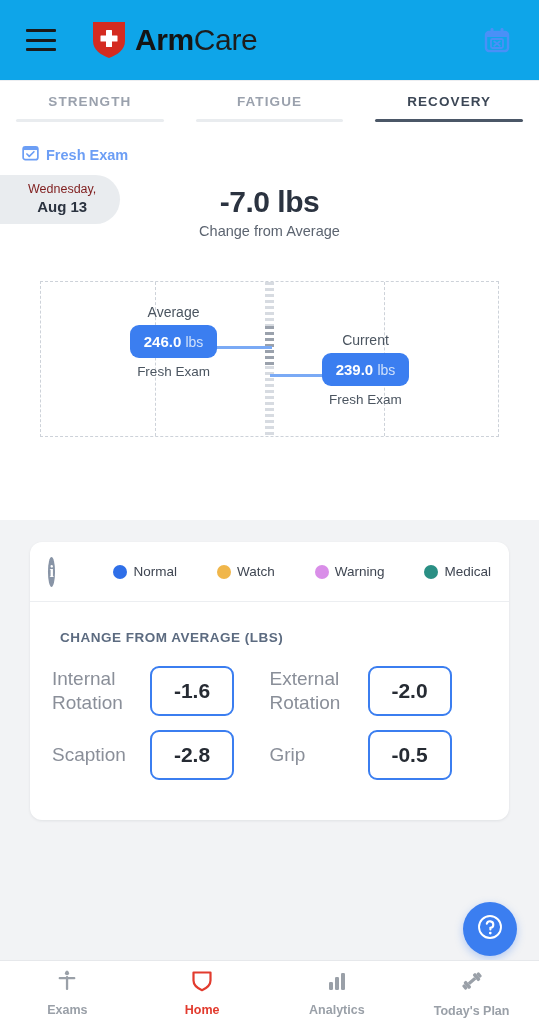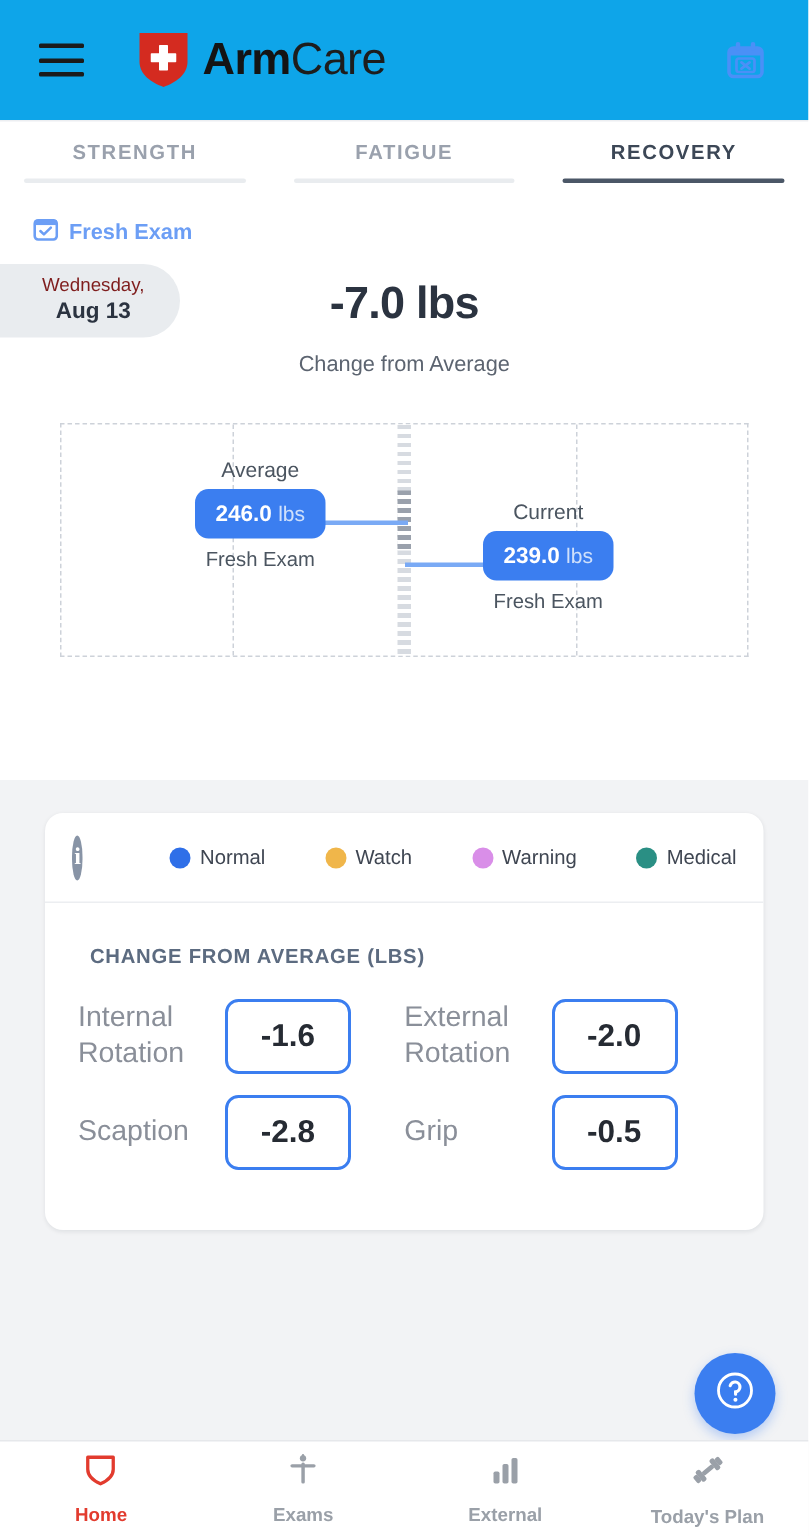--- a/index.html
+++ b/index.html
@@ -47,21 +47,21 @@
     background:#e9ecef; border-radius: 0 26px 26px 0;
     padding: 7px 24px 8px 28px; text-align:center; line-height:1.25;
   }
   .date-badge .dow { font-size: 12.5px; color:#7f1d1d; }
   .date-badge .md { font-size: 15px; color:#2b3340; font-weight:700; }
 
   .big-value {
     text-align:center; font-size: 30px; font-weight: 700;
     color:#2b3340; padding-top: 14px; letter-spacing:-0.5px;
   }
-  .big-sub { text-align:center; font-size: 14.5px; color:#5c6470; margin-top: 15px; }
+  .big-sub { text-align:center; font-size: 14.5px; color:#5c6470; margin-top: 4px; }
 
   
   .chart {
     position: relative; margin: 18px 40px 0 40px; height: 156px;
     border: 1px dashed #cdd2d9;
   }
   .grid-v { position:absolute; top:0; bottom:0; width:0; border-left: 1px dashed #cdd2d9; }
   .ruler {
     position:absolute; left:50%; top:0; bottom:0; width:9px; margin-left:-4.5px;
     background: repeating-linear-gradient(to bottom, #d7dbe1 0 3px, #ffffff 3px 6px);
@@ -284,48 +284,48 @@
       <span>
         <svg width="30" height="30" viewBox="0 0 30 30">
           <circle cx="15" cy="15" r="11" fill="none" stroke="#fff" stroke-width="1.9"></circle>
           <path d="M11.8 11.8 a3.3 3.3 0 1 1 3.6 4.1 v1.6" fill="none" stroke="#fff" stroke-width="2.1" stroke-linecap="round"></path>
           <circle cx="15.3" cy="21.1" r="1.35" fill="#fff"></circle>
         </svg>
       </span>
     </div>
 
     <div class="bottomnav">
-      <div class="navitem active">
-        <span>
-          <svg width="24" height="24" viewBox="0 0 24 24">
-            <path d="M3.5 3.5 H20.5 V11.5 C20.5 16 16.6 19.2 12 21.2 C7.4 19.2 3.5 16 3.5 11.5 Z" fill="none" stroke="#e23b2e" stroke-width="2.2" stroke-linejoin="round"></path>
-          </svg>
-        </span>
-        <span class="nlabel">Home</span>
-      </div>
       <div class="navitem">
         <span>
           <svg width="24" height="24" viewBox="0 0 24 24">
             <circle cx="12" cy="4.2" r="2.1" fill="#9aa0a8"></circle>
             <rect x="10.9" y="7" width="2.3" height="14" rx="1" fill="#9aa0a8"></rect>
             <rect x="3.6" y="8.1" width="16.8" height="2.2" rx="1.1" fill="#9aa0a8"></rect>
             <path d="M12 2.2 v2" stroke="#9aa0a8" stroke-width="1.6" stroke-linecap="round"></path>
           </svg>
         </span>
         <span class="nlabel">Exams</span>
       </div>
+      <div class="navitem active">
+        <span>
+          <svg width="24" height="24" viewBox="0 0 24 24">
+            <path d="M3.5 3.5 H20.5 V11.5 C20.5 16 16.6 19.2 12 21.2 C7.4 19.2 3.5 16 3.5 11.5 Z" fill="none" stroke="#e23b2e" stroke-width="2.2" stroke-linejoin="round"></path>
+          </svg>
+        </span>
+        <span class="nlabel">Home</span>
+      </div>
       <div class="navitem">
         <span>
           <svg width="24" height="24" viewBox="0 0 24 24">
             <rect x="4" y="13" width="4" height="8" rx="1.2" fill="#9aa0a8"></rect>
             <rect x="10" y="8" width="4" height="13" rx="1.2" fill="#9aa0a8"></rect>
             <rect x="16" y="4" width="4" height="17" rx="1.2" fill="#9aa0a8"></rect>
           </svg>
         </span>
-        <span class="nlabel">External</span>
+        <span class="nlabel">Analytics</span>
       </div>
       <div class="navitem">
         <span>
           <svg width="26" height="26" viewBox="0 0 26 26">
             <g fill="#9aa0a8" transform="rotate(-40 13 13)">
               <rect x="2" y="10.2" width="3.4" height="5.6" rx="1.2"></rect>
               <rect x="5.2" y="8.6" width="3.6" height="8.8" rx="1.4"></rect>
               <rect x="8.6" y="11.4" width="8.8" height="3.2" rx="1"></rect>
               <rect x="17.2" y="8.6" width="3.6" height="8.8" rx="1.4"></rect>
               <rect x="20.6" y="10.2" width="3.4" height="5.6" rx="1.2"></rect>

